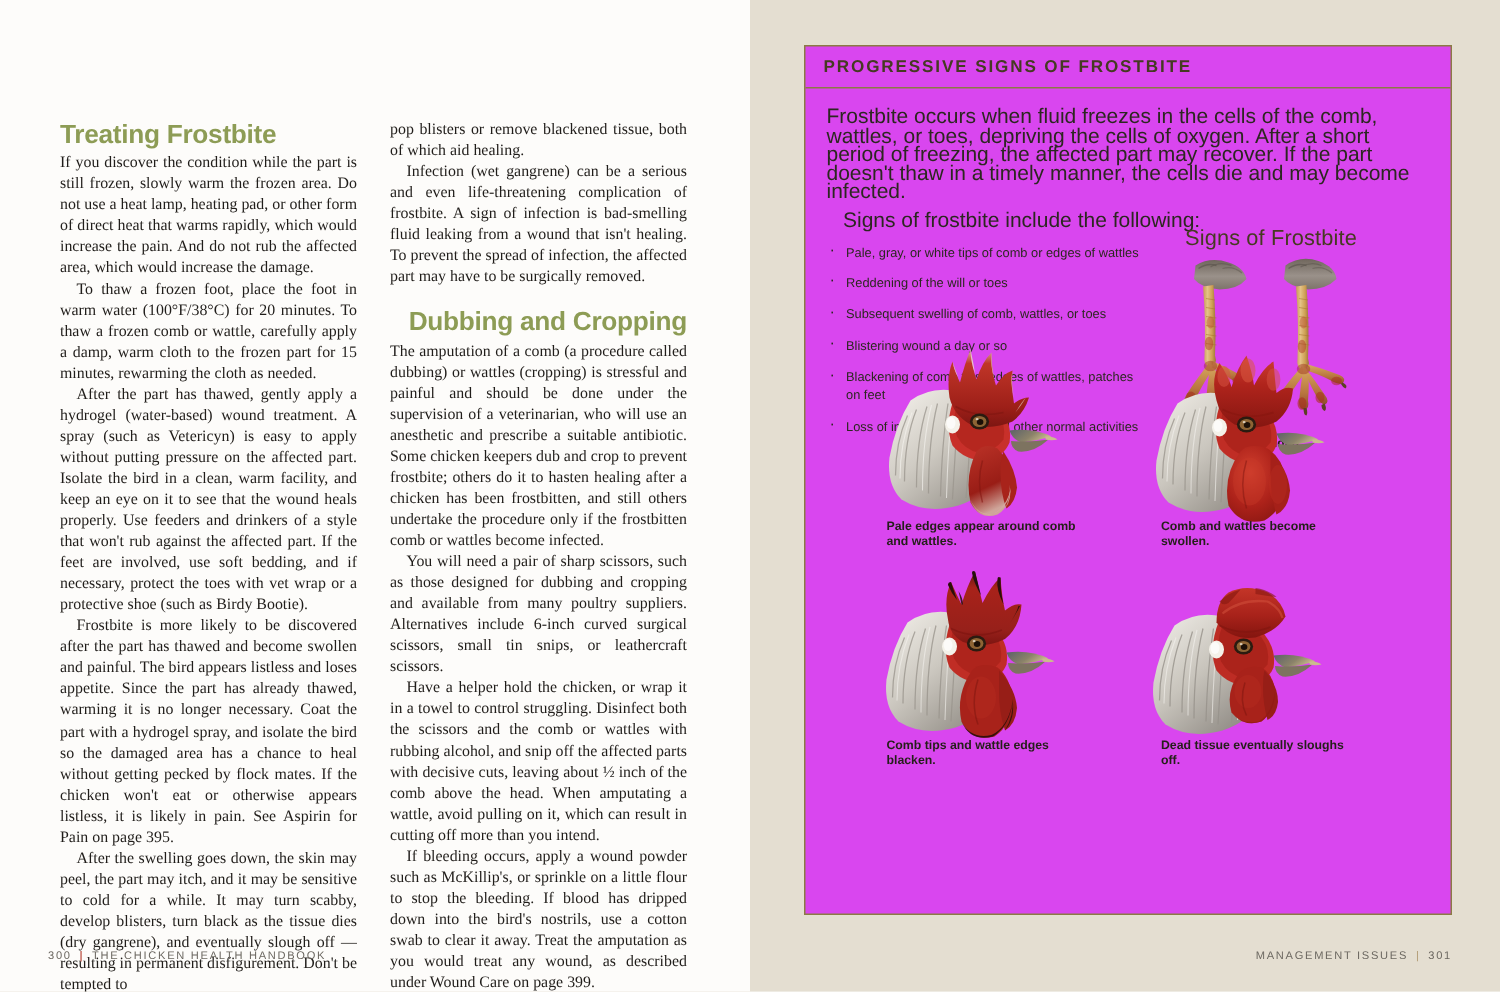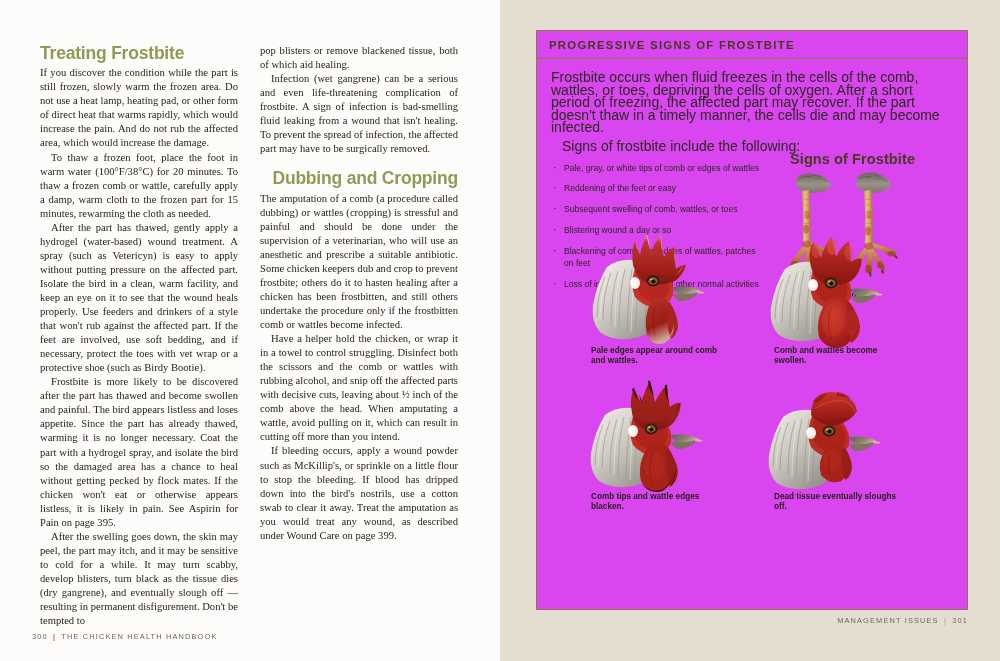--- a/index.html
+++ b/index.html
@@ -26,21 +26,21 @@
     height: 661px;
     background: #fdfcfa;
     padding: 44px 34px 0 40px;
   }
 
   #left-columns {
     display: flex;
     gap: 22px;
     height: 560px;
   }
-  .col { width: 198px; }
+  .col { width: 198px; margin-top: 36px; }
 
   h2.sec-head {
     font-family: "Liberation Sans Narrow", "Liberation Sans", sans-serif;
     font-size: 17.5px;
     font-weight: bold;
     color: #8d9c55;
     letter-spacing: -0.2px;
     line-height: 1.1;
     margin-bottom: 3px;
   }
@@ -135,21 +135,21 @@
     color: #2c2720;
   }
 
   
   #fig-title {
     position: absolute;
     left: 253px;
     top: 92px;
     font-family: "Liberation Sans Narrow", "Liberation Sans", sans-serif;
     font-size: 14.5px;
-    font-weight: bold;
+    font-weight: normal;
     color: #463a21;
     letter-spacing: 0.1px;
     white-space: nowrap;
   }
 
   .cap {
     position: absolute;
     font-family: "Liberation Sans", sans-serif;
     font-size: 8.2px;
     font-weight: bold;
@@ -158,21 +158,21 @@
   }
 
   
   .figbox { position: absolute; }
 
   svg { display: block; overflow: visible; }
 
   #footer-right {
     position: absolute;
     right: 32px;
-    bottom: 36px;
+    bottom: 20px;
     font-family: "Liberation Sans", sans-serif;
     font-size: 7.4px;
     letter-spacing: 1.15px;
     color: #6b6760;
     white-space: nowrap;
   }
   #footer-right .sep { color: #b09a72; padding: 0 2px; }
 </style>
 </head>
 <body>
@@ -189,20 +189,21 @@
         <p class="body ind">After the part has thawed, gently apply a hydrogel (water-based) wound treatment. A spray (such as Vetericyn) is easy to apply without putting pressure on the affected part. Isolate the bird in a clean, warm facility, and keep an eye on it to see that the wound heals properly. Use feeders and drinkers of a style that won't rub against the affected part. If the feet are involved, use soft bedding, and if necessary, protect the toes with vet wrap or a protective shoe (such as Birdy Bootie).</p>
         <p class="body ind">Frostbite is more likely to be discovered after the part has thawed and become swollen and painful. The bird appears listless and loses appetite. Since the part has already thawed, warming it is no longer necessary. Coat the part with a hydrogel spray, and isolate the bird so the damaged area has a chance to heal without getting pecked by flock mates. If the chicken won't eat or otherwise appears listless, it is likely in pain. See Aspirin for Pain on page 395.</p>
         <p class="body ind">After the swelling goes down, the skin may peel, the part may itch, and it may be sensitive to cold for a while. It may turn scabby, develop blisters, turn black as the tissue dies (dry gangrene), and eventually slough off — resulting in permanent disfigurement. Don't be tempted to</p>
       </div>
 
       <div class="col">
         <p class="body">pop blisters or remove blackened tissue, both of which aid healing.</p>
         <p class="body ind">Infection (wet gangrene) can be a serious and even life-threatening complication of frostbite. A sign of infection is bad-smelling fluid leaking from a wound that isn't healing. To prevent the spread of infection, the affected part may have to be surgically removed.</p>
         <h2 class="sec-head spaced">Dubbing and Cropping</h2>
         <p class="body">The amputation of a comb (a procedure called dubbing) or wattles (cropping) is stressful and painful and should be done under the supervision of a veterinarian, who will use an anesthetic and prescribe a suitable antibiotic. Some chicken keepers dub and crop to prevent frostbite; others do it to hasten healing after a chicken has been frostbitten, and still others undertake the procedure only if the frostbitten comb or wattles become infected.</p>
+        <p class="body ind">You will need a pair of sharp scissors, such as those designed for dubbing and cropping and available from many poultry suppliers. Alternatives include 6-inch curved surgical scissors, small tin snips, or leathercraft scissors.</p>
         <p class="body ind">Have a helper hold the chicken, or wrap it in a towel to control struggling. Disinfect both the scissors and the comb or wattles with rubbing alcohol, and snip off the affected parts with decisive cuts, leaving about ½ inch of the comb above the head. When amputating a wattle, avoid pulling on it, which can result in cutting off more than you intend.</p>
         <p class="body ind">If bleeding occurs, apply a wound powder such as McKillip's, or sprinkle on a little flour to stop the bleeding. If blood has dripped down into the bird's nostrils, use a cotton swab to clear it away. Treat the amputation as you would treat any wound, as described under Wound Care on page 399.</p>
       </div>
 
     </div>
 
     <div id="footer-left">
       <span>300</span>
       <span class="sep">|</span>
       <span>THE CHICKEN HEALTH HANDBOOK</span>
@@ -217,21 +218,21 @@
         <span id="panel-head-text">PROGRESSIVE SIGNS OF FROSTBITE</span>
       </div>
 
       <div id="panel-body">
 
         <p class="sb">Frostbite occurs when fluid freezes in the cells of the comb, wattles, or toes, depriving the cells of oxygen. After a short period of freezing, the affected part may recover. If the part doesn't thaw in a timely manner, the cells die and may become infected.</p>
         <p class="sb ind">Signs of frostbite include the following:</p>
 
         <ul class="sb-list">
           <li>Pale, gray, or white tips of comb or edges of wattles</li>
-          <li>Reddening of the feet or easy</li>
+          <li>Reddening of the will or toes</li>
           <li>Subsequent swelling of comb, wattles, or toes</li>
           <li>Blistering wound a day or so</li>
           <li>Blackening of comb tips, edges of wattles, patches on feet</li>
           <li>Loss of interest in eating and other normal activities</li>
         </ul>
 
         <div id="fig-title">Signs of Frostbite</div>
 
         <div class="figbox" style="left:248px; top:112px;">
           <svg width="160" height="120" viewBox="0 0 160 120">

